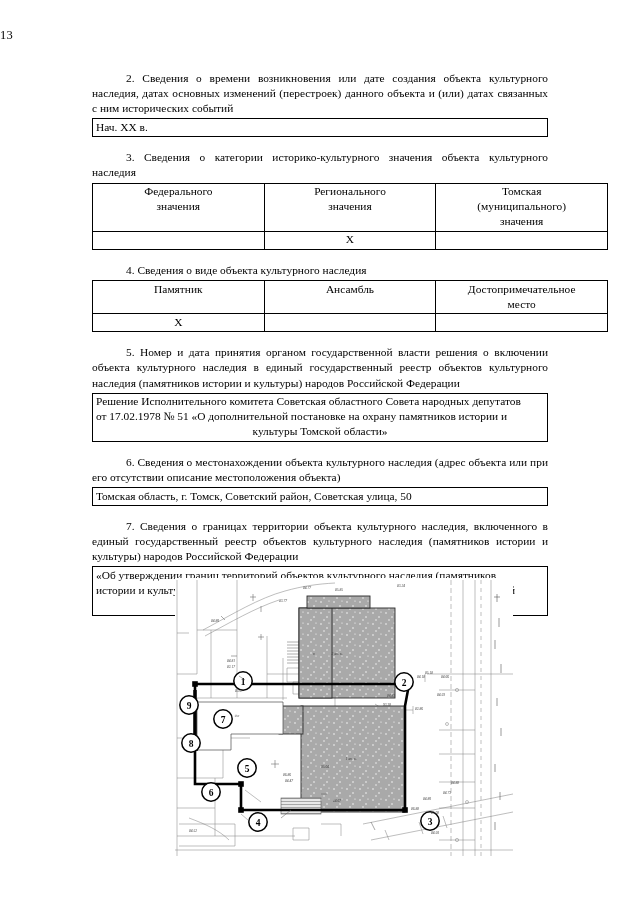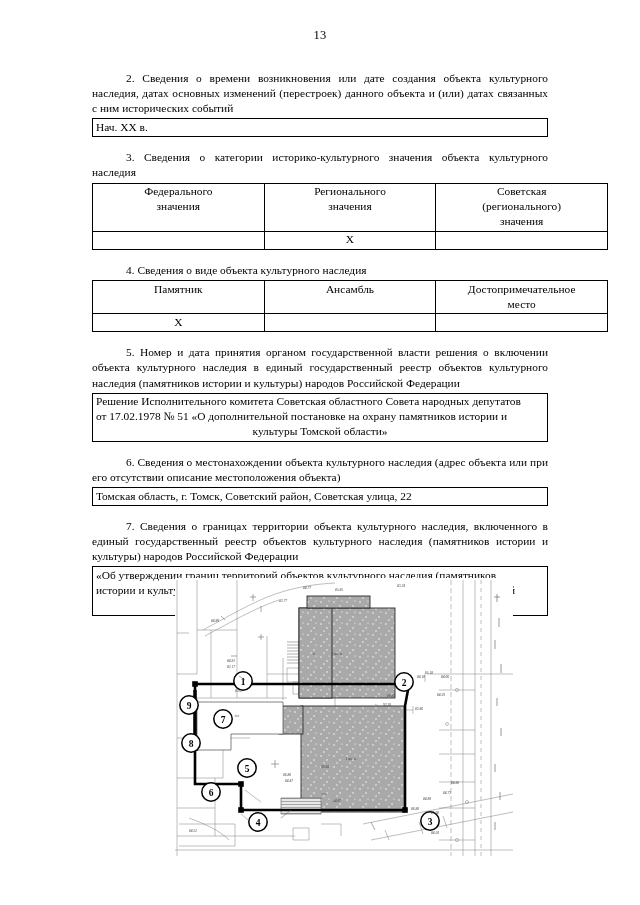--- a/index.html
+++ b/index.html
@@ -23,21 +23,20 @@
     height: 905px;
     background: #fff;
   }
 
   
   .page-number {
     position: absolute;
     top: 28px;
     left: 0;
     width: 640px;
-    text-align: center;
     font-size: 12.5px;
     line-height: 14px;
     letter-spacing: .2px;
   }
 
   
   .content {
     position: absolute;
     left: 92px;
     top: 62px;
@@ -136,22 +135,22 @@
           <tr>
         <td class="c1">
           <span>Федерального</span><br>
           <span>значения</span>
         </td>
         <td class="c2">
           <span>Регионального</span><br>
           <span>значения</span>
         </td>
         <td class="c3">
-          <span>Советская</span><br>
-          <span>(регионального)</span><br>
+          <span>Томская</span><br>
+          <span>(муниципального)</span><br>
           <span>значения</span>
         </td>
       </tr>
       <tr>
         <td class="c1 mark"></td>
         <td class="c2 mark">X</td>
         <td class="c3 mark"></td>
       </tr>
     </tbody>
       </table>
@@ -186,21 +185,21 @@
     <p class="para">5. Номер и дата принятия органом государственной власти решения о включении объекта культурного наследия в единый государственный реестр объектов культурного наследия (памятников истории и культуры) народов Российской Федерации</p>
     <div class="box justified">
       <div>Решение Исполнительного комитета Советская областного Совета народных депутатов</div>
       <div>от 17.02.1978 № 51 «О дополнительной постановке на охрану памятников истории и</div>
       <div class="lastline">культуры Томской области»</div>
     </div>
 
     <div class="spacer-md"></div>
 
     <p class="para">6. Сведения о местонахождении объекта культурного наследия (адрес объекта или при его отсутствии описание местоположения объекта)</p>
-    <div class="box">Томская область, г. Томск, Советский район, Советская улица, 22</div>
+    <div class="box">Томская область, г. Томск, Советский район, Советская улица, 50</div>
 
     <div class="spacer-md"></div>
 
     <p class="para">7. Сведения о границах территории объекта культурного наследия, включенного в единый государственный реестр объектов культурного наследия (памятников истории и культуры) народов Российской Федерации</p>
     <div class="box justified">
       <div>«Об утверждении границ территорий объектов культурного наследия (памятников</div>
       <div>истории и культуры) регионального значения, расположенных на территории Томской</div>
       <div class="lastline">области»</div>
     </div>
 

